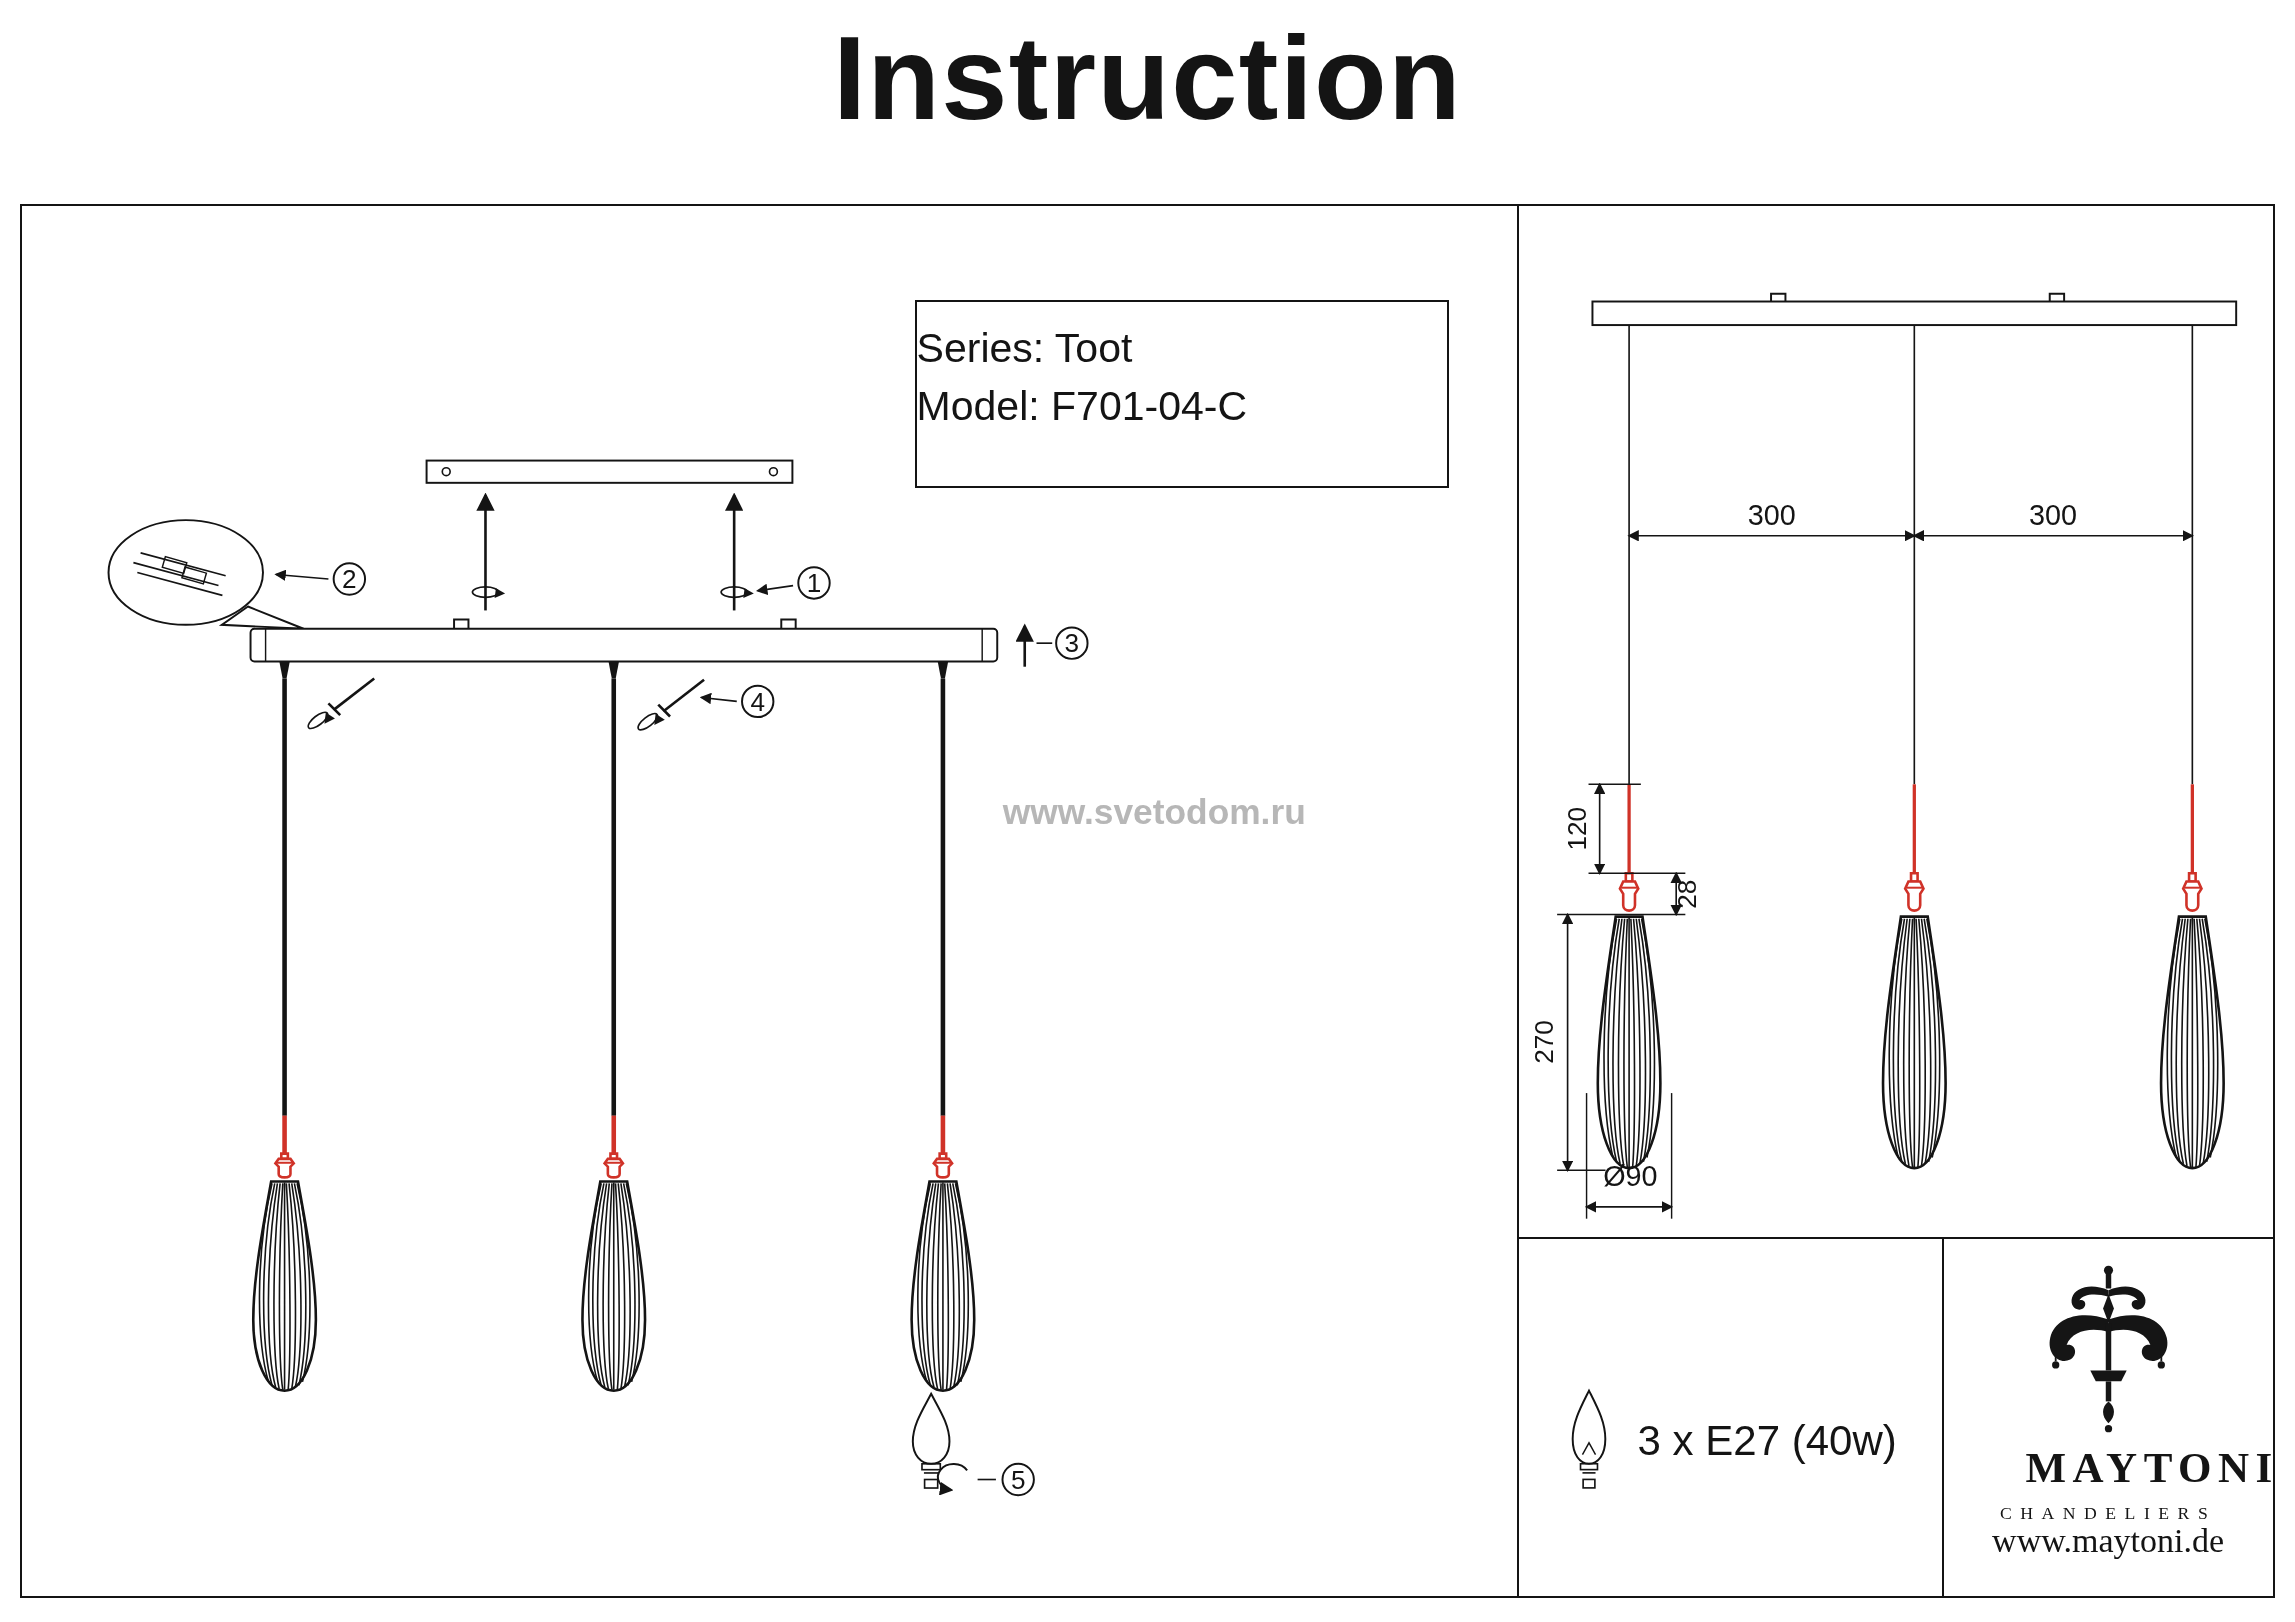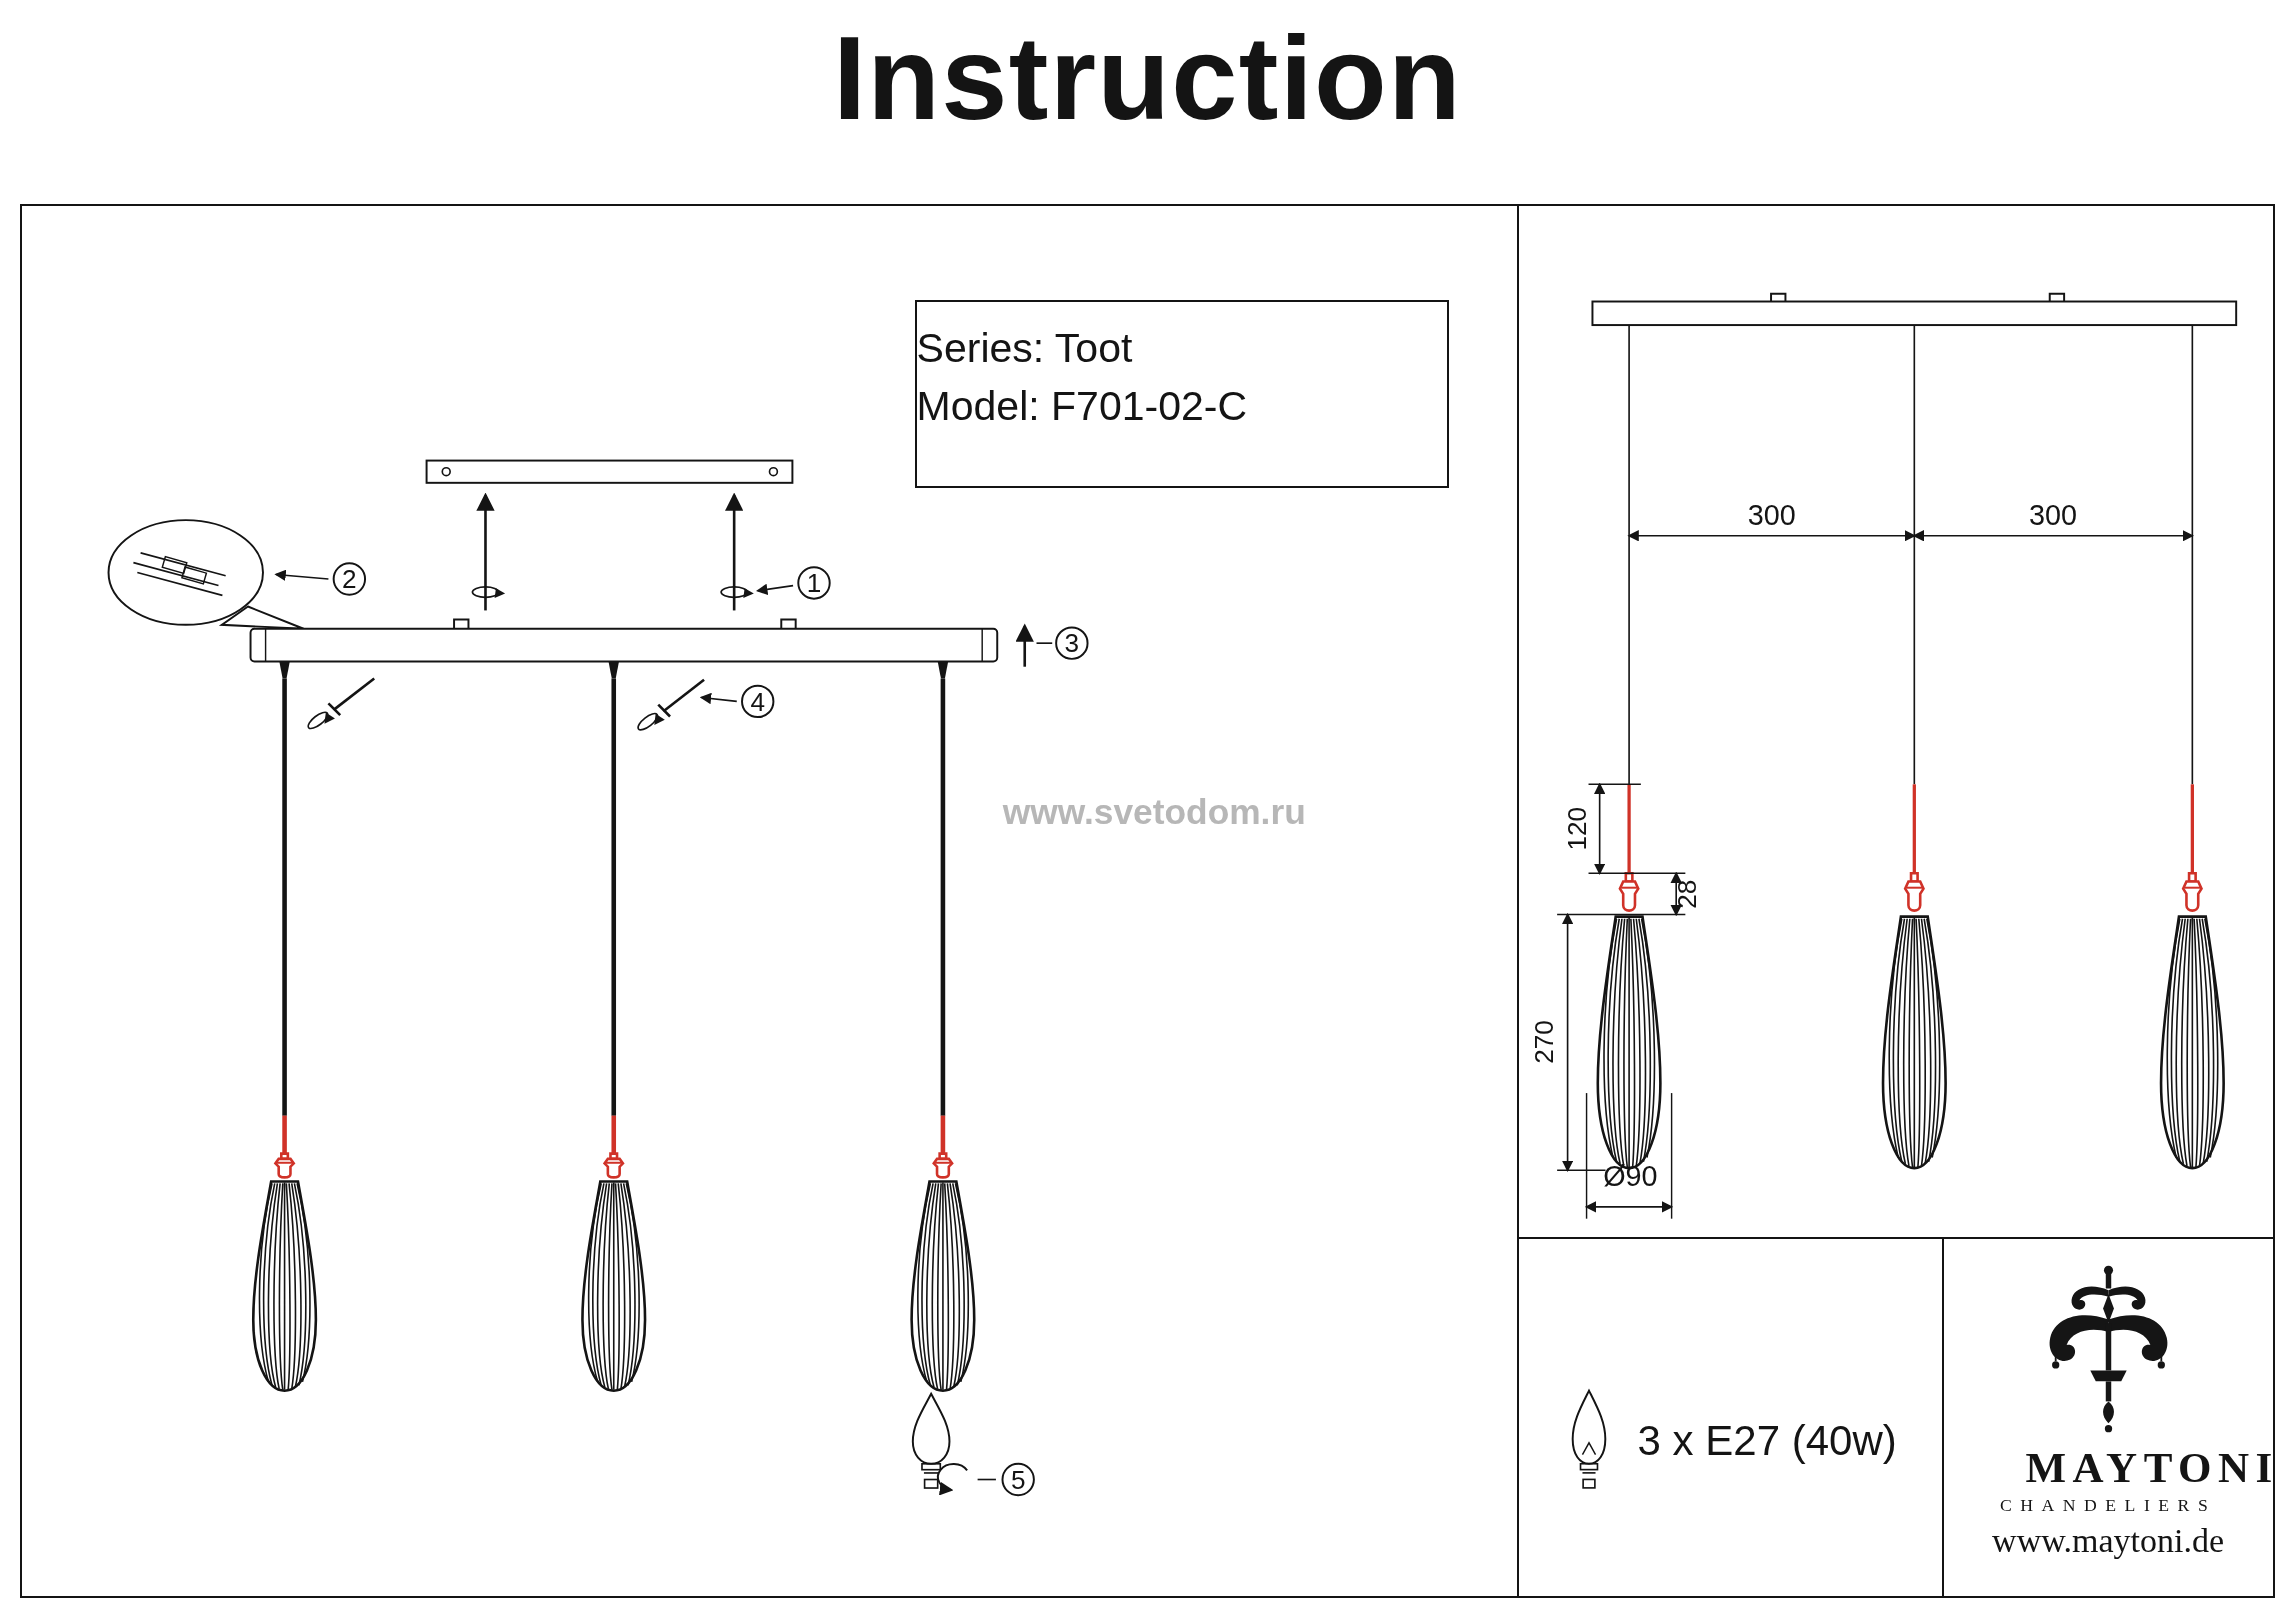--- a/index.html
+++ b/index.html
@@ -41,21 +41,21 @@
   .redcord-thin{stroke:#d03228;stroke-width:5;fill:none;}
   .fillw{fill:#ffffff;}
   .dimtext{font-size:40px;}
   .dimtext-lg{font-size:44px;}
   .callout-circ{fill:#ffffff;stroke:#141414;stroke-width:3;}
   .callout-num{font-size:40px;text-anchor:middle;}
 
   .spec-text{position:absolute;left:119px;top:178px;font-size:42px;}
   .brand-name{position:absolute;left:0;width:100%;top:204px;font-size:43px;
               font-family:"Liberation Serif",serif;font-weight:bold;letter-spacing:6.5px;margin-left:44px;}
-  .brand-tagline{position:absolute;left:0;width:100%;top:256px;font-size:17.7px;
+  .brand-tagline{position:absolute;left:0;width:100%;top:264px;font-size:17.7px;
                  font-family:"Liberation Serif",serif;letter-spacing:8.5px;}
   .brand-site{position:absolute;left:0;width:100%;top:283px;font-size:34px;font-family:Liberation Serif, serif;}
 </style>
 </head>
 <body>
 
 <svg width="0" height="0" style="position:absolute" aria-hidden="true">
   <defs>
     <marker id="arrL" viewBox="0 0 10 10" refX="8.5" refY="5" markerWidth="7" markerHeight="7" orient="auto-start-reverse">
       <path d="M0,0L10,5L0,10Z" fill="#141414"></path>
@@ -202,21 +202,21 @@
       <g>
         <path d="M1444,1932 A24,20 0 1 0 1420,1962" class="s3" marker-end="url(#arrL)"></path>
         <line x1="1460" y1="1946" x2="1488" y2="1946" class="s25"></line>
         <circle cx="1522" cy="1946" r="24" class="callout-circ"></circle>
         <text x="1522" y="1960" class="callout-num">5</text>
       </g>
     </svg>
 
     <div class="info-box">
       <div>Series: Toot</div>
-      <div>Model: F701-02-C</div>
+      <div>Model: F701-04-C</div>
     </div>
   </div>
 
   <div class="right-panel">
     <div class="right-drawing">
       <svg width="754" height="1031" viewBox="0 0 1152 1576">
 
         <g>
           <rect x="112" y="146" width="984" height="36" class="s3 fillw"></rect>
           <path d="M385,146 v-12 h22 v12" class="s3"></path>

